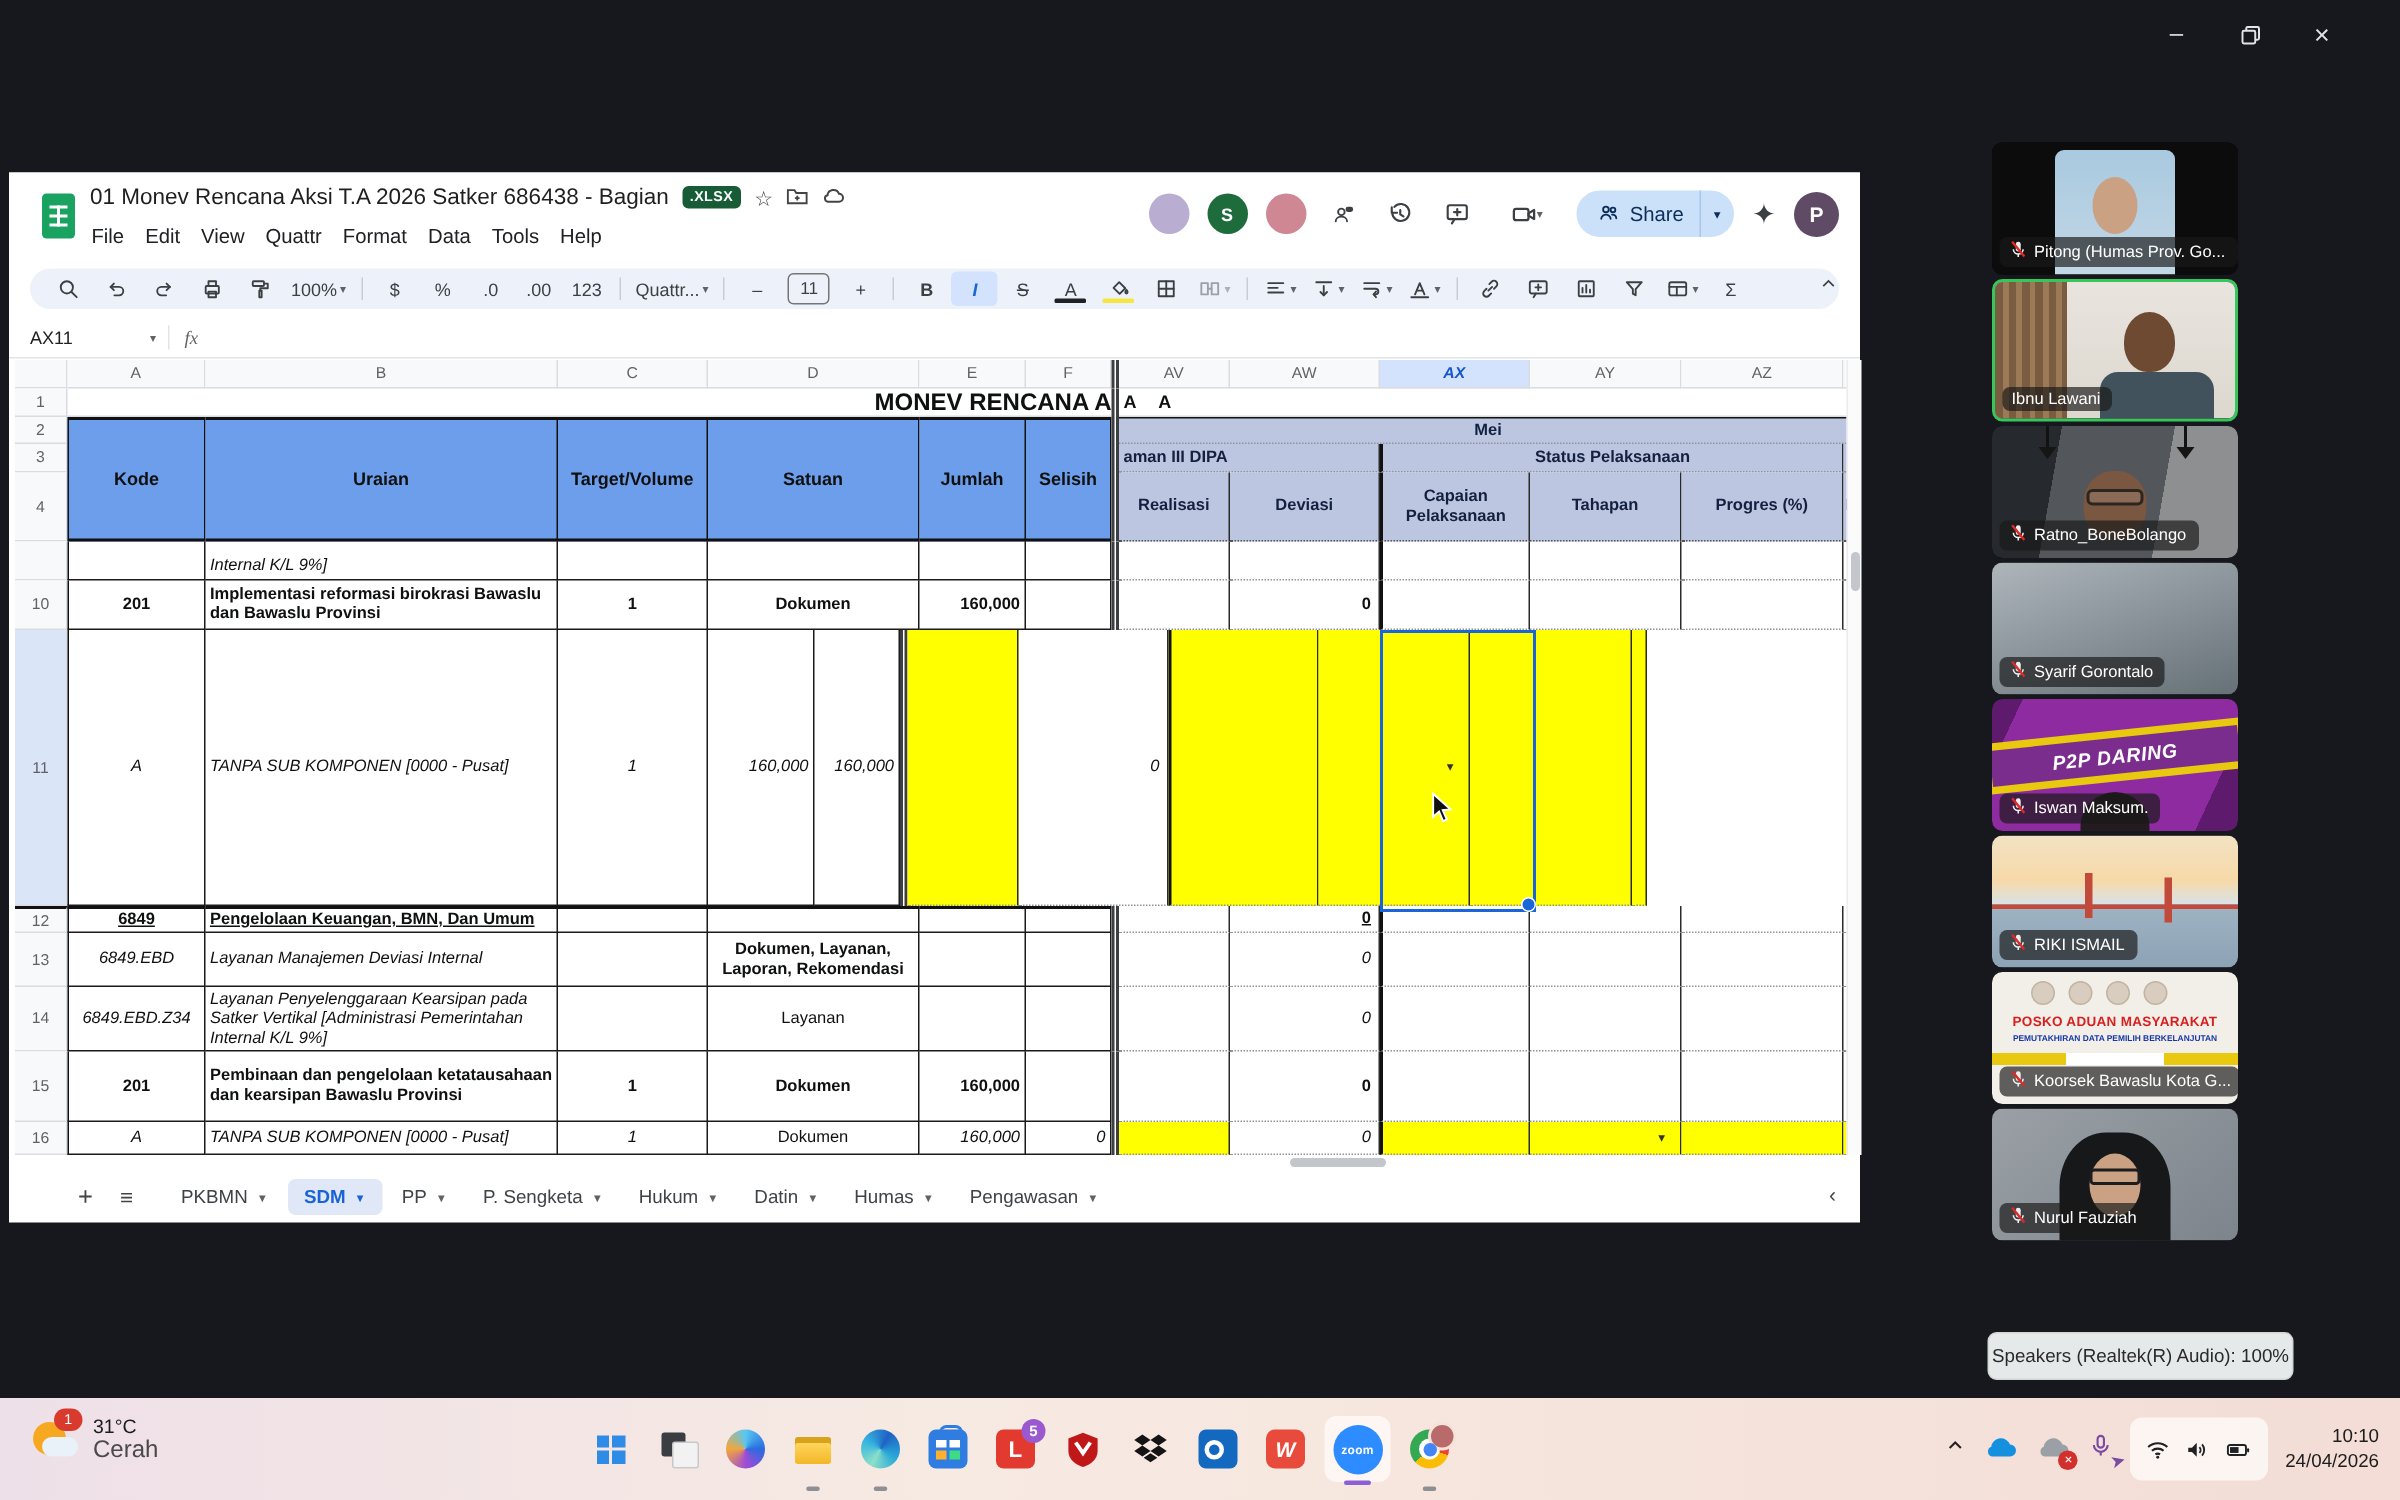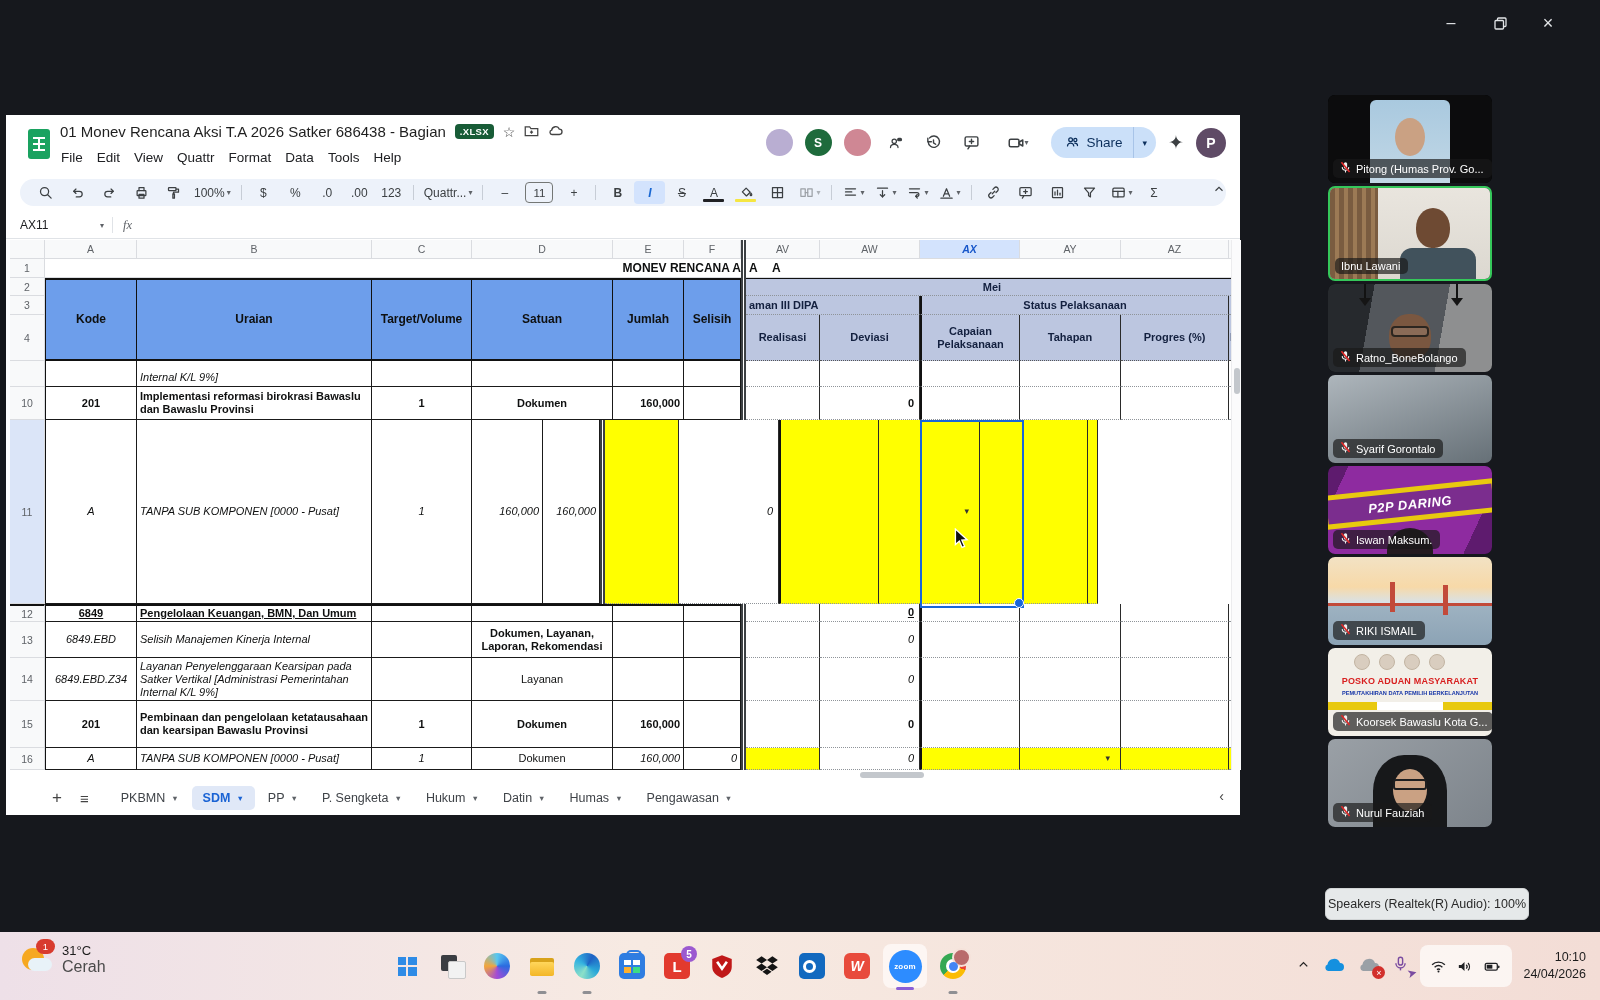--- a/index.html
+++ b/index.html
@@ -466,21 +466,21 @@
         <div class="fz" style="width: 5px; height: 19px;"></div>
         <div class="hl" style="width: 74px; height: 19px;">AV</div>
         <div class="hl" style="width: 100px; height: 19px;">AW</div>
         <div class="hl sel" style="width: 100px; height: 19px; font-style: italic;">AX</div>
         <div class="hl" style="width: 101px; height: 19px;">AY</div>
         <div class="hl" style="width: 108px; height: 19px;">AZ</div>
         <div class="hl" style="width: 10px; height: 19px;"></div>
       </div>
       <div class="grow">
         <div class="rn" style="width: 35px; height: 19px;">1</div>
-        <div class="cell" style="width: 696px; height: 19px; border-right: none; border-bottom: 1px solid rgb(218, 220, 224); justify-content: flex-end; font-weight: bold; font-size: 12px; padding-right: 0px;">MONEV RENCANA A</div>
+        <div class="cell" style="width: 696px; height: 19px; border-right: none; border-bottom: 1px solid rgb(218, 220, 224); justify-content: flex-end; font-weight: bold; font-size: 16px; padding-right: 0px;">MONEV RENCANA A</div>
         <div class="fz" style="width: 5px; height: 19px;"></div>
         <div class="cell" style="width: 493px; height: 19px; border-right: none; border-bottom: 1px solid rgb(218, 220, 224); font-weight: bold; font-size: 12px; letter-spacing: 6px;">A A</div>
       </div>
       <div class="grow">
         <div style="display: flex; flex-direction: column; flex: 0 0 auto;">
           <div class="rn" style="width: 35px; height: 18px;">2</div>
           <div class="rn" style="width: 35px; height: 19px;">3</div>
           <div class="rn" style="width: 35px; height: 46px;">4</div>
         </div>
         <div class="cell bluehead" style="width: 92px; height: 83px; border-left: 1px solid rgb(17, 17, 17);">Kode</div>
@@ -619,21 +619,21 @@
         <div class="rcell" style="width: 101px; height: 18px;"></div>
         <div class="rcell" style="width: 108px; height: 18px;"></div>
         <div class="rcell" style="width: 10px; height: 18px;"></div>
       </div>
       <div class="grow">
         <div class="rn" style="width: 35px; height: 36px;">13</div>
         <div class="cell it" style="width: 92px; height: 36px; border-left: 1px solid rgb(17, 17, 17); justify-content: center; text-align: center;">
           <span>6849.EBD</span>
         </div>
         <div class="cell it" style="width: 235px; height: 36px; justify-content: flex-start;">
-          <span>Selisih Manajemen Kinerja Internal</span>
+          <span>Layanan Manajemen Deviasi Internal</span>
         </div>
         <div class="cell it" style="width: 100px; height: 36px; justify-content: center; text-align: center;">
           <span></span>
         </div>
         <div class="cell bd" style="width: 141px; height: 36px; justify-content: center; text-align: center;">
           <span>Dokumen, Layanan, Laporan, Rekomendasi</span>
         </div>
         <div class="cell it" style="width: 71px; height: 36px; justify-content: flex-end;">
           <span></span>
         </div>

